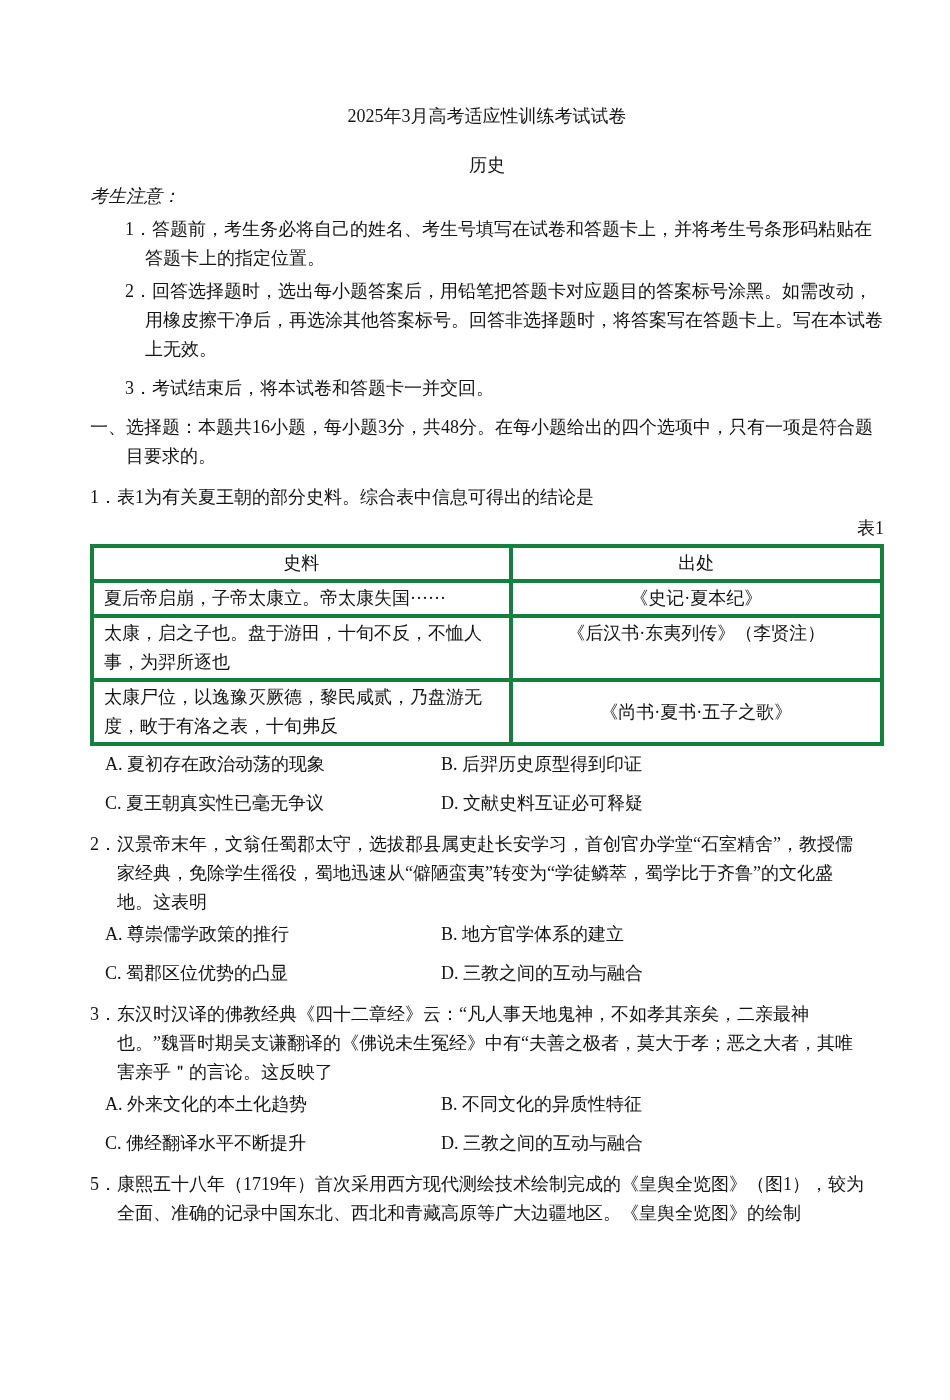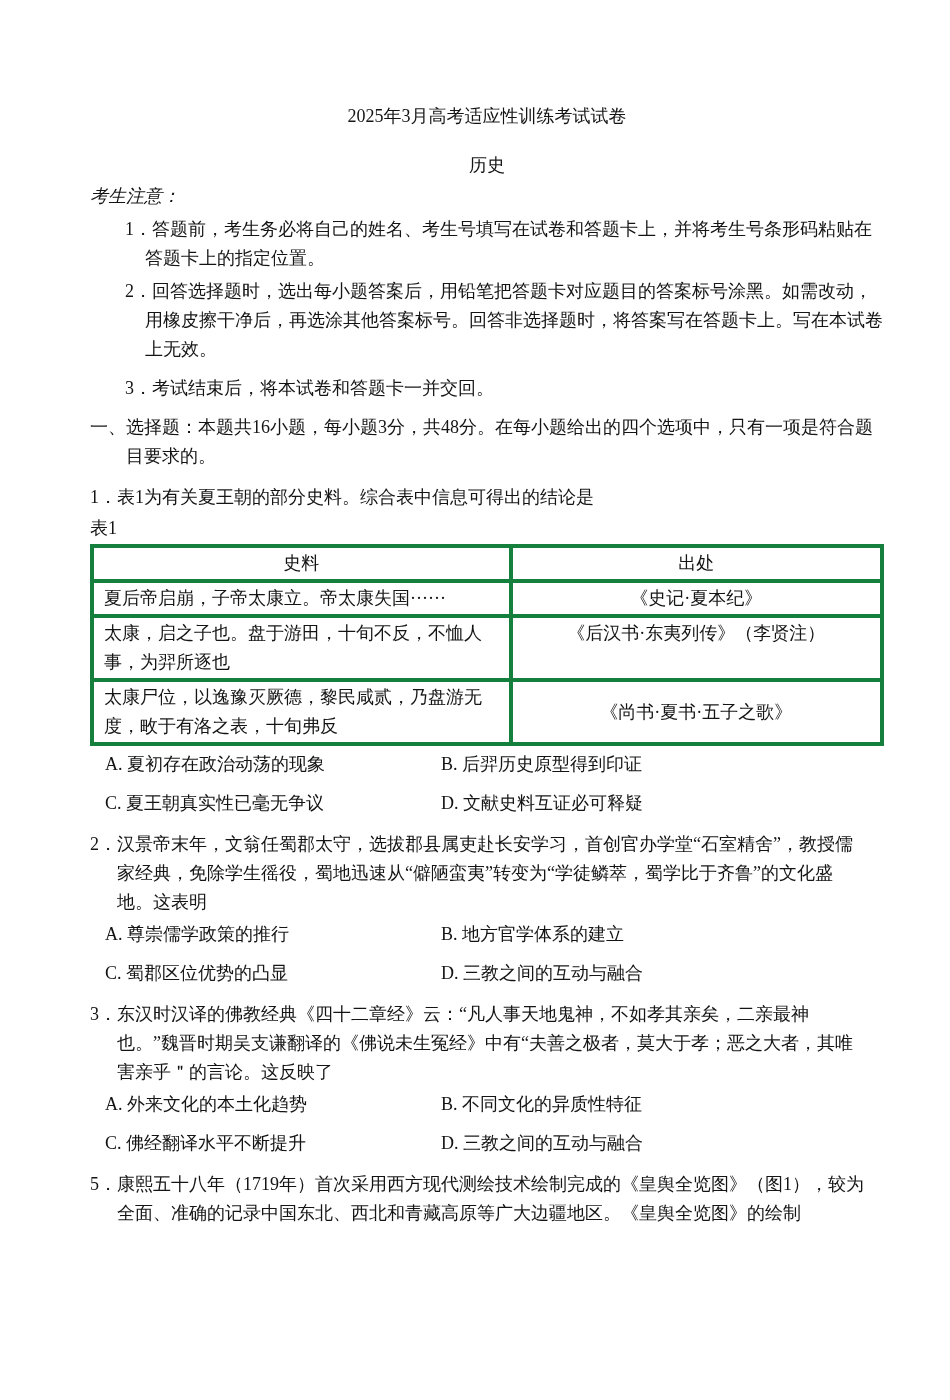--- a/index.html
+++ b/index.html
@@ -15,21 +15,21 @@
     line-height: 29px;
     padding: 102px 66px 42px 90px;
   }
   .doc-title { text-align: center; margin: 0 0 20px 0; font-weight: 400; }
   .doc-subject { text-align: center; margin: 0 0 2px 0; }
   .notice-heading { margin: 0; font-style: italic; }
   .notice-item { margin: 4px 0; padding-left: 55px; text-indent: -20px; }
   .notice-item.short { margin: 10px 0 4px 0; }
   .section-intro { margin: 10px 0 0 0; padding-left: 36px; text-indent: -36px; }
   .question-stem { margin: 12px 16px 2px 0; padding-left: 27px; text-indent: -27px; }
-  .table-caption { margin: 2px 0 0 0; text-align: left; }
+  .table-caption { margin: 2px 0 0 0; text-align: right; }
   table.source-table { width: 100%; border-collapse: collapse; margin: 1px 0 4px 0; }
   .source-table col.c1 { width: 53%; }
   .source-table col.c2 { width: 47%; }
   .source-table th, .source-table td {
     border: 4px solid #15803d;
     padding: 1px 10px;
     font-weight: 400;
     line-height: 29px;
     vertical-align: middle;
   }

